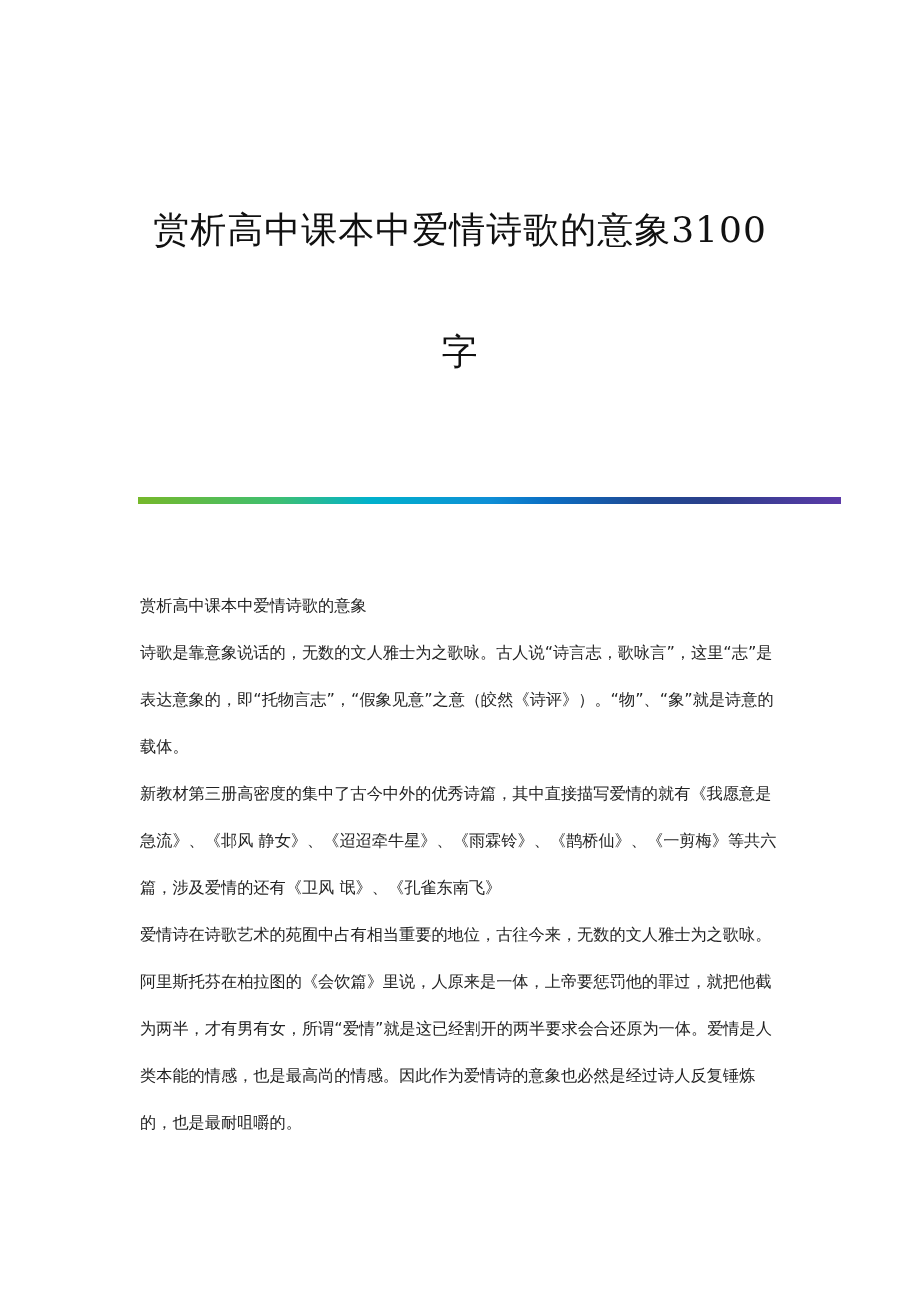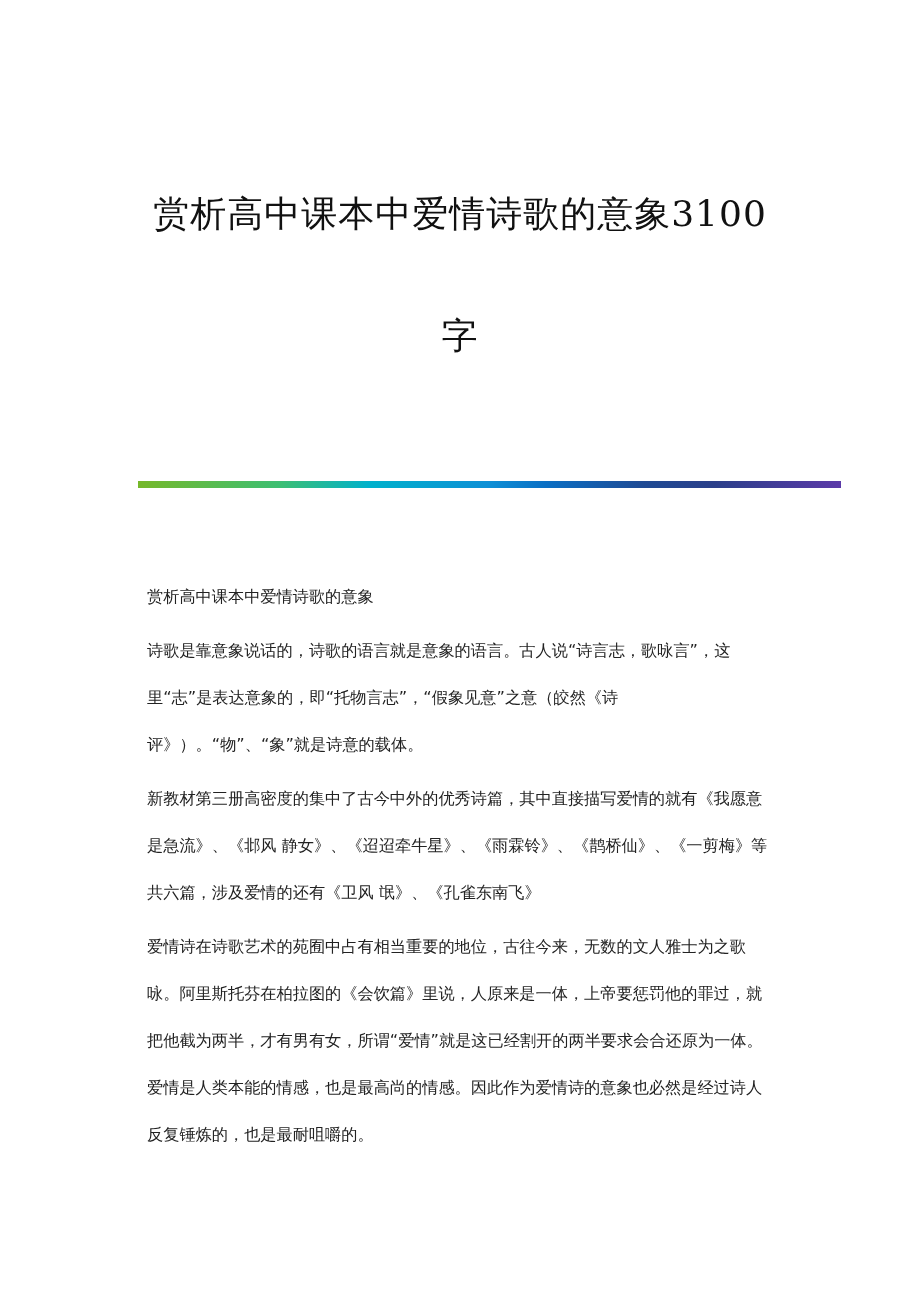--- a/index.html
+++ b/index.html
@@ -10,21 +10,21 @@
     body {
       width: 920px;
       height: 1302px;
       position: relative;
       overflow: hidden;
       font-family: "DejaVu Serif", "Liberation Serif", serif;
       color: #111111;
     }
     .page {
       position: absolute;
-      left: 0; top: 0;
+      left: 0; top: 16px;
       width: 920px; height: 948px;
     }
     .title {
       position: absolute;
       left: 140px;
       width: 640px;
       text-align: center;
       font-size: 36px;
       font-weight: normal;
       letter-spacing: 1px;
@@ -45,34 +45,34 @@
       position: absolute;
       left: 140px;
       top: 566px;
       width: 640px;
       font-family: "DejaVu Sans", "Liberation Sans", sans-serif;
       font-size: 16.2px;
       line-height: 47px;
       color: #222;
     }
     .body-text p {
-      margin: 7px;
+      margin: 0;
     }
     .subheading {
       margin-bottom: 0;
     }
   </style>
 </head>
 <body>
 
 <div class="page">
   <h1 class="title title-line1">赏析高中课本中爱情诗歌的意象3100</h1>
   <h1 class="title title-line2">字</h1>
 
   <div class="divider"></div>
 
   <div class="body-text">
     <p class="subheading">赏析高中课本中爱情诗歌的意象</p>
-    <p>诗歌是靠意象说话的，诗歌的语言就是意象的语言。古人说“诗言志，歌咏言”，这里“志”是表达意象的，即“托物言志”，“假象见意”之意（皎然《诗评》）。“物”、“象”就是诗意的载体。</p>
+    <p>诗歌是靠意象说话的，无数的文人雅士为之歌咏。古人说“诗言志，歌咏言”，这里“志”是表达意象的，即“托物言志”，“假象见意”之意（皎然《诗评》）。“物”、“象”就是诗意的载体。</p>
     <p>新教材第三册高密度的集中了古今中外的优秀诗篇，其中直接描写爱情的就有《我愿意是急流》、《邶风 静女》、《迢迢牵牛星》、《雨霖铃》、《鹊桥仙》、《一剪梅》等共六篇，涉及爱情的还有《卫风 氓》、《孔雀东南飞》</p>
     <p>爱情诗在诗歌艺术的苑囿中占有相当重要的地位，古往今来，无数的文人雅士为之歌咏。阿里斯托芬在柏拉图的《会饮篇》里说，人原来是一体，上帝要惩罚他的罪过，就把他截为两半，才有男有女，所谓“爱情”就是这已经割开的两半要求会合还原为一体。爱情是人类本能的情感，也是最高尚的情感。因此作为爱情诗的意象也必然是经过诗人反复锤炼的，也是最耐咀嚼的。</p>
   </div>
 </div>
 
 </body></html>

